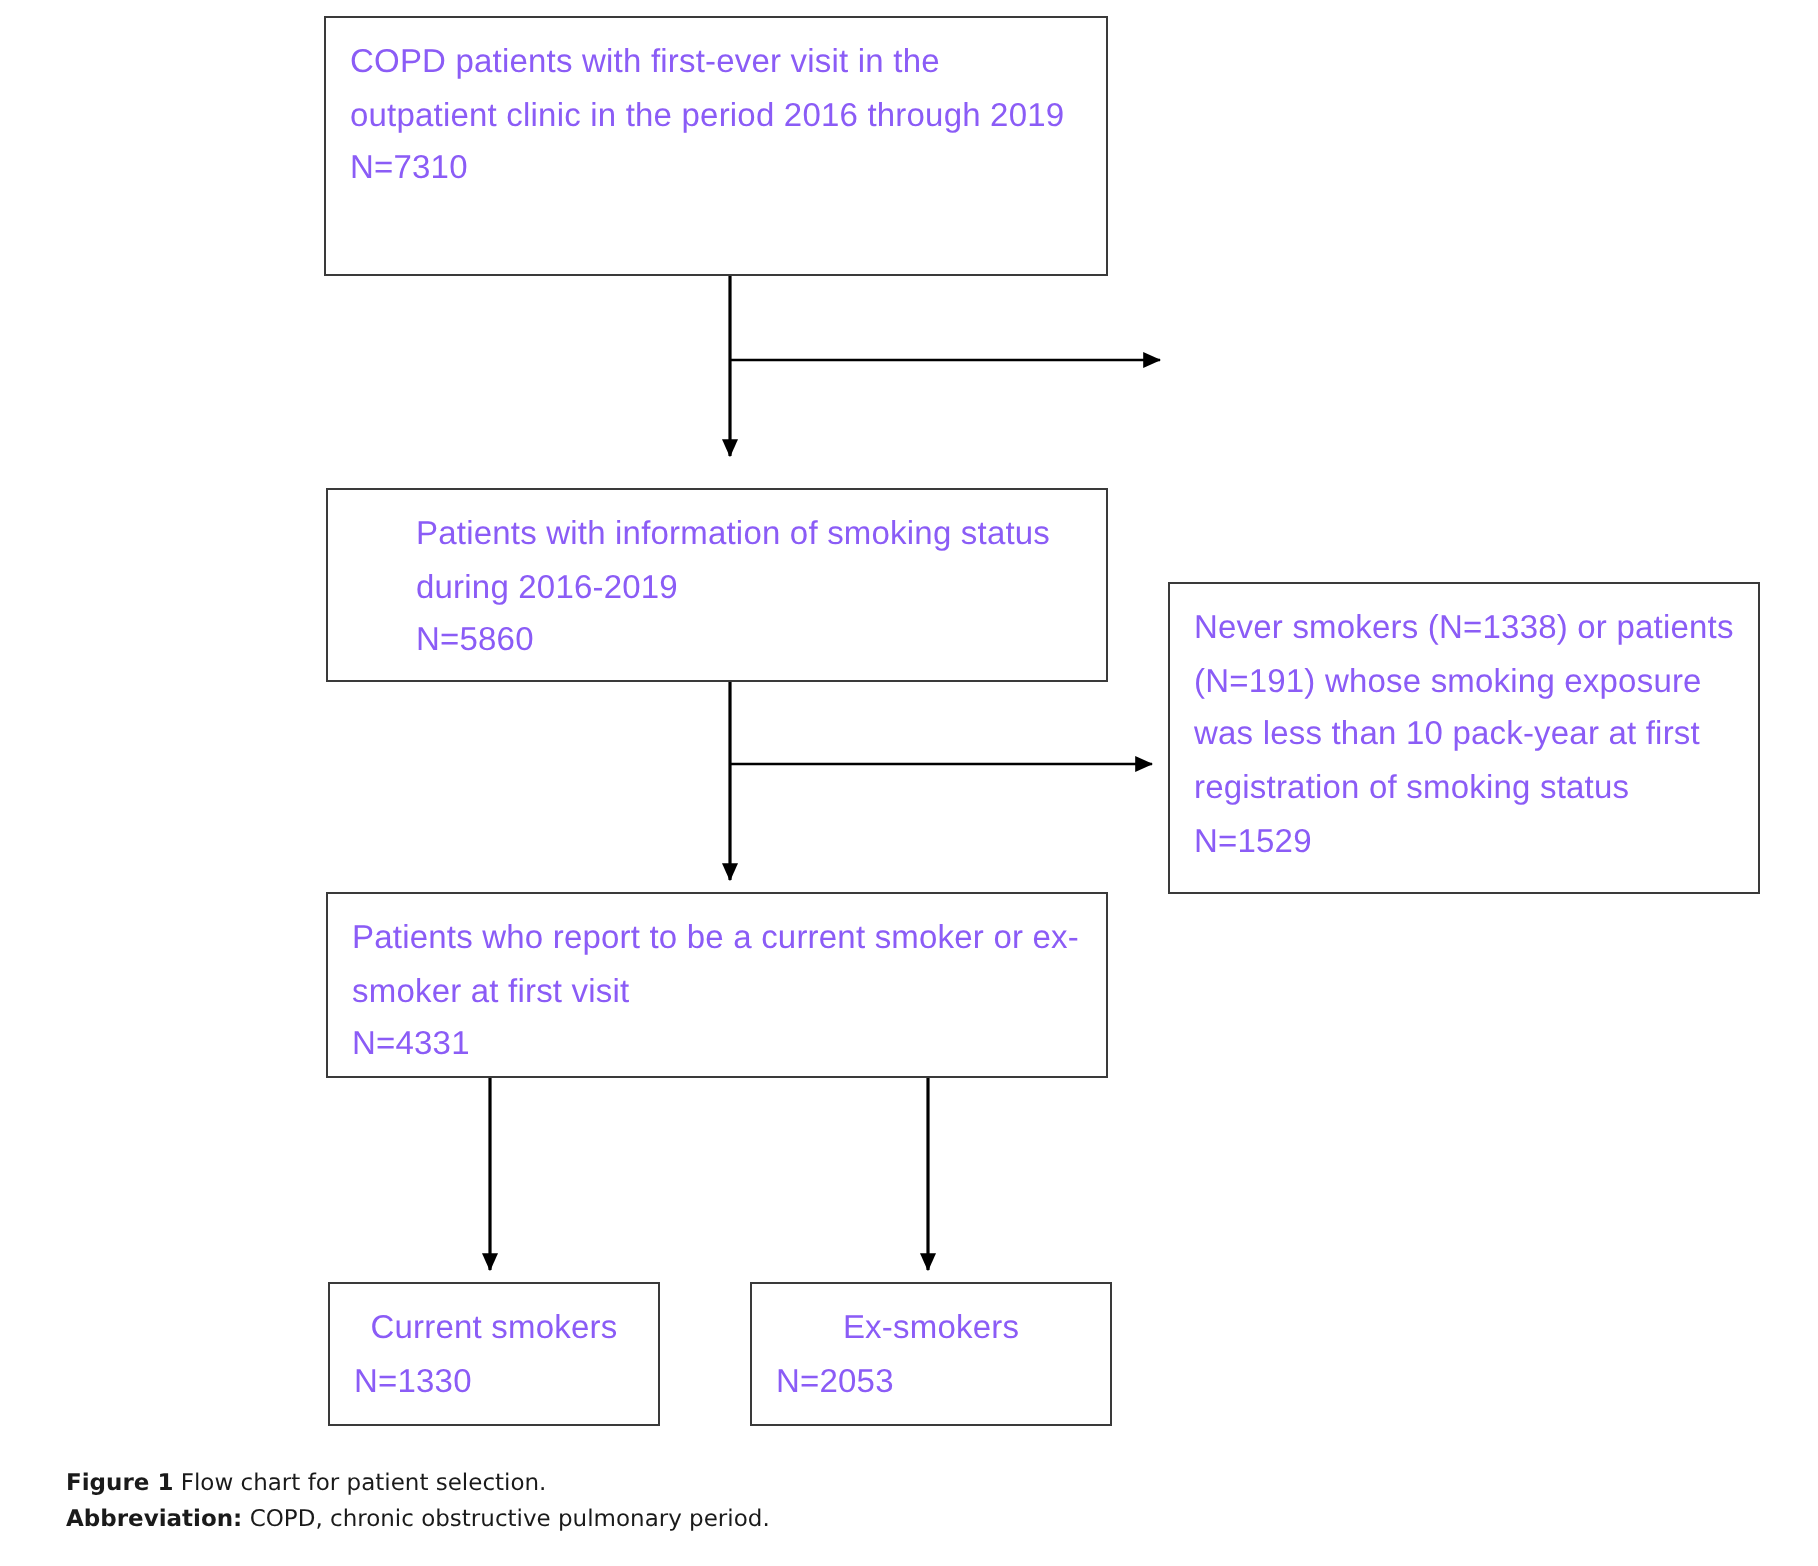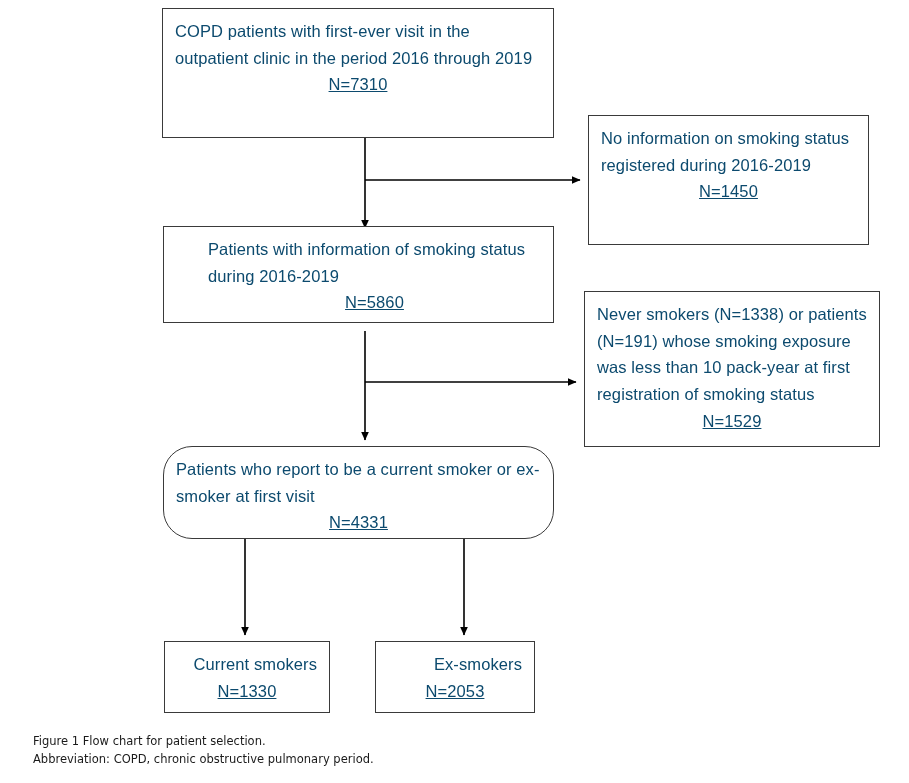--- a/index.html
+++ b/index.html
@@ -21,45 +21,43 @@
   }
   
   .node {
     position: absolute;
     box-sizing: border-box;
     border: 1.4px solid #3a3a3a;
     background: #ffffff;
     padding: 9px 12px 6px 12px;
     font-size: 16.5px;
     line-height: 1.62;
-    color: #0c4a6e;
+    color: #8b5cf6;
     letter-spacing: 0.1px;
   }
   .node .body {
     text-align: left;
     white-space: pre-line;
   }
   .node .count {
-    text-align: center;
     margin-top: 0px;
-    text-decoration: underline;
   }
   .node.centered .body {
     text-align: center;
   }
   
   #node-cohort      { left: 162px; top: 8px;   width: 392px; height: 130px; }
   #node-nosmoking   { left: 588px; top: 115px; width: 281px; height: 130px; }
-  #node-withinfo    { left: 163px; top: 226px; width: 391px; height: 97px; padding-left: 44px;  }
+  #node-withinfo    { left: 163px; top: 244px; width: 391px; height: 97px; padding-left: 44px;  }
   #node-excluded    { left: 584px; top: 291px; width: 296px; height: 156px; }
-  #node-smokers     { left: 163px; top: 446px; width: 391px; height: 93px; border-radius: 29px;  }
+  #node-smokers     { left: 163px; top: 446px; width: 391px; height: 93px;  }
   #node-current     { left: 164px; top: 641px; width: 166px; height: 72px;  }
-  #node-ex          { left: 375px; top: 641px; width: 160px; height: 72px;  }
+  #node-ex          { left: 375px; top: 641px; width: 181px; height: 72px;  }
 
-  #node-current .body, #node-ex .body { text-align: right; }
+  #node-current .body, #node-ex .body { text-align: center; }
 
   
   #connectors {
     position: absolute;
     left: 0;
     top: 0;
     width: 909px;
     height: 783px;
     pointer-events: none;
   }
@@ -67,21 +65,21 @@
   #caption {
     position: absolute;
     left: 33px;
     top: 733px;
     width: 540px;
     font-family: "DejaVu Sans", sans-serif;
     font-size: 11.5px;
     line-height: 1.55;
     color: #1a1a1a;
   }
-  #caption .lbl { font-weight: normal; }
+  #caption .lbl { font-weight: bold; }
 </style>
 </head>
 <body>
 
 <div id="figure-root">
 
   <svg id="connectors" viewBox="0 0 909 783" width="909" height="783" aria-hidden="true">
     <defs>
       <marker id="arrowhead" markerWidth="9" markerHeight="8" refX="8.4" refY="4" orient="auto" markerUnits="userSpaceOnUse">
         <path d="M0,0 L9,4 L0,8 z" fill="#000000"></path>
@@ -111,24 +109,20 @@
     <g>
       <line x1="464" y1="539" x2="464" y2="635" stroke="#000000" stroke-width="1.6" marker-end="url(#arrowhead)"></line>
     </g>
   </svg>
 
   <div class="node" id="node-cohort">
     <div class="body">COPD patients with first-ever visit in the outpatient clinic in the period 2016 through 2019</div>
     <div class="count">N=7310</div>
   </div>
 
-  <div class="node" id="node-nosmoking">
-    <div class="body">No information on smoking status registered during 2016-2019</div>
-    <div class="count">N=1450</div>
-  </div>
 
   <div class="node" id="node-withinfo">
     <div class="body">Patients with information of smoking status during 2016-2019</div>
     <div class="count">N=5860</div>
   </div>
 
   <div class="node" id="node-excluded">
     <div class="body">Never smokers (N=1338) or patients (N=191) whose smoking exposure was less than 10 pack-year at first registration of smoking status</div>
     <div class="count">N=1529</div>
   </div>

